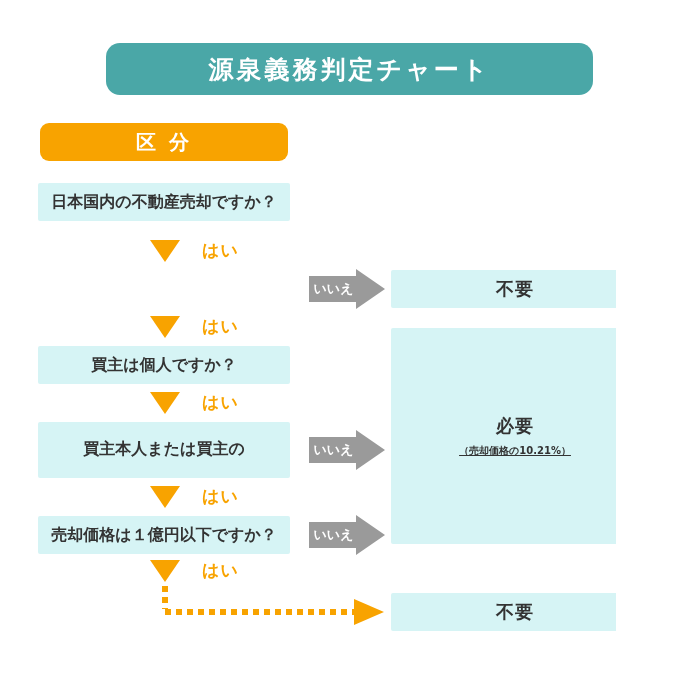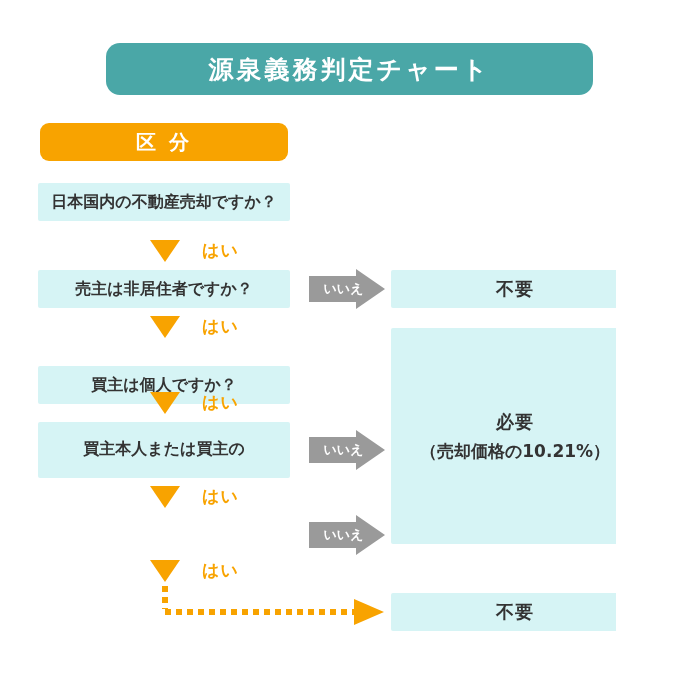--- a/index.html
+++ b/index.html
@@ -29,53 +29,53 @@
   .qbox{
     left:38px;width:252px;background:var(--box-cyan);border-radius:2px;
     color:var(--text-dark);font-weight:bold;font-size:16px;line-height:1.55;
     flex-direction:column;text-align:center;
   }
   .rbox{
     left:391px;width:248px;background:var(--box-cyan);border-radius:2px;
     color:var(--text-dark);font-weight:bold;font-size:18px;letter-spacing:1px;
     flex-direction:column;text-align:right;
   }
-  .rbox .note{font-size:17px;letter-spacing:0;margin-top:6px;}
+  .rbox .note{font-size:10px;letter-spacing:0;margin-top:6px;text-decoration:underline;}
   .yes-row{position:absolute;left:150px;height:22px;display:flex;align-items:flex-end;gap:22px;}
   .yes-row svg{display:block;color:var(--accent-orange);}
   .yes-label{color:var(--accent-orange);font-weight:bold;font-size:17px;letter-spacing:1px;}
   .no-arrow{position:absolute;left:309px;width:76px;height:40px;color:var(--arrow-gray);}
   .no-arrow svg{position:absolute;left:0;top:0;}
   .no-arrow .no-label{
-    position:absolute;left:11px;top:0;width:47px;height:40px;
+    position:absolute;left:1px;top:0;width:47px;height:40px;
     display:flex;align-items:center;justify-content:center;
     color:#fff;font-weight:bold;font-size:13px;
   }
   .dotted-path{position:absolute;left:148px;top:586px;color:var(--accent-orange);}
 </style>
 </head>
 <body>
 
 <div class="canvas">
 
   <div class="abs center title">源泉義務判定チャート</div>
 
   <div class="abs center header cat">区 分</div>
 
   <div class="abs center qbox" style="top:183px;height:38px;">
     <span>日本国内の不動産売却ですか？</span>
   </div>
-  <div class="abs center qbox" style="top:270px;height:38px;">
-    <span>売主は非居住者ですか？</span>
-  </div>
-  <div class="abs center qbox" style="top:366px;height:38px;">
+  <div class="abs center qbox" style="top:346px;height:38px;">
     <span>買主は個人ですか？</span>
   </div>
   <div class="abs center qbox" style="top:422px;height:56px;font-family:Liberation Mono, monospace;">
     <span>買主本人または買主の</span>
+  </div>
+  <div class="abs center qbox" style="top:516px;height:38px;">
+    <span>売却価格は１億円以下ですか？</span>
   </div>
 
   <div class="yes-row" style="top:240px;">
     <svg width="30" height="22" viewBox="0 0 30 22">
         <polygon points="0,0 30,0 15,22" fill="currentColor"></polygon>
       </svg>
     <span class="yes-label">はい</span>
   </div>
   <div class="yes-row" style="top:316px;">
     <svg width="30" height="22" viewBox="0 0 30 22">

